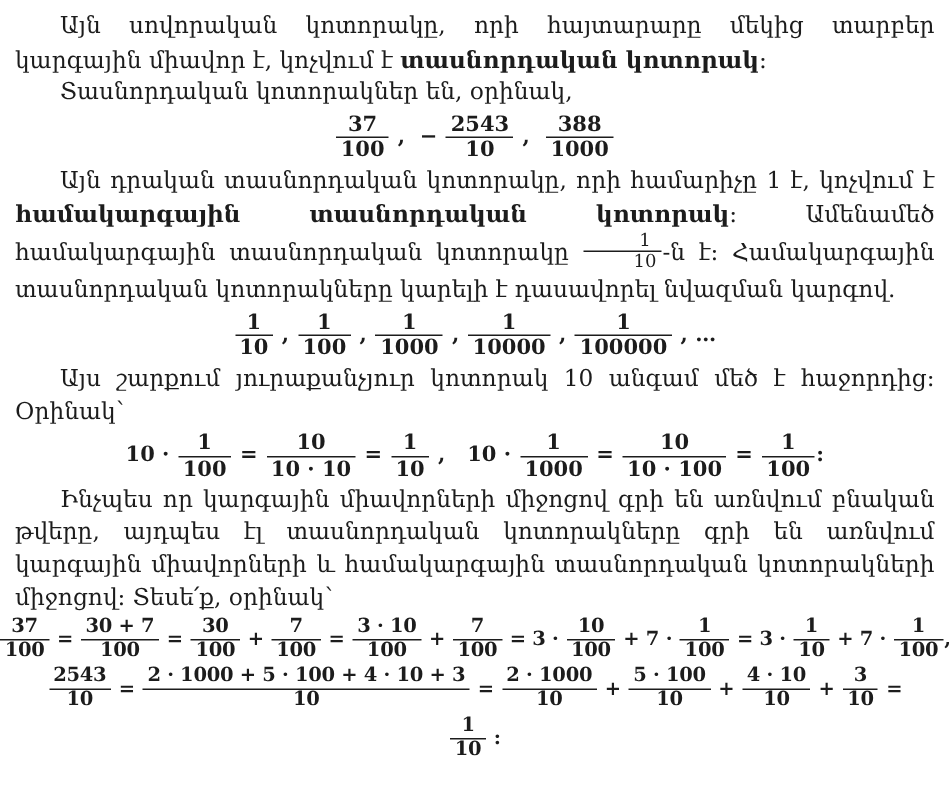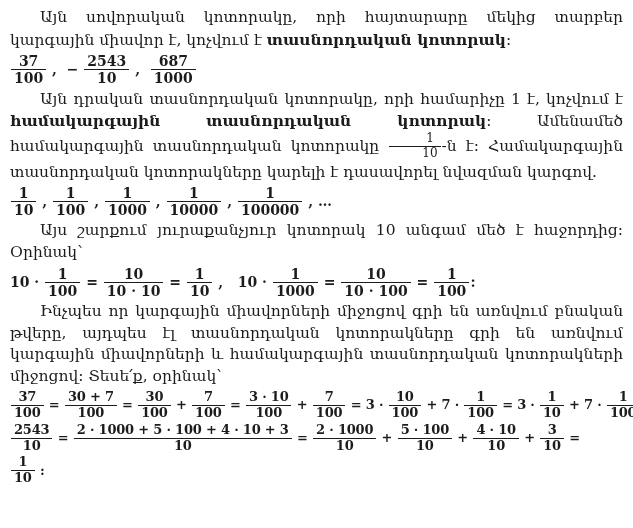--- a/index.html
+++ b/index.html
@@ -10,21 +10,21 @@
     color:#1c1c1c;
     font-family:"DejaVu Serif","DejaVu Sans",serif;
     font-size:15.5px;
     line-height:1.4;
     padding:7px 10px 0 10px;
     overflow:hidden;
     text-align:justify;
   }
   .para{margin:0;text-indent:30px;}
   .display{
-    display:flex;justify-content:space-between;align-items:center;
+    display:flex;justify-content:center;align-items:center;
     margin:2px 0;text-indent:0;white-space:nowrap;
   }
   .math{
     display:inline-flex;align-items:center;
     font-weight:bold;font-size:14px;white-space:pre;
   }
   .eq .math{font-size:13px;letter-spacing:-0.2px;}
   .mx{white-space:pre;}
   .frac{display:inline-block;text-align:center;margin:0 1px;}
   .fn{display:block;line-height:1.15;padding:0 3px;border-bottom:1.3px solid currentColor;}
@@ -37,23 +37,24 @@
   }
   b{font-weight:bold;}
 </style>
 </head>
 <body>
 
 <div class="page">
 
   <p class="para"><span>Այն սովորական կոտորակը, որի հայտարարը մեկից տարբեր կարգային միավոր է, կոչվում է </span><b>տասնորդական կոտորակ</b><span>:</span></p>
 
+  <p class="para"><span>Տասնորդական կոտորակներ են, օրինակ,</span></p>
 
   <div class="display">
-    <span class="math"><span class="frac"><span class="fn">37</span><span class="fd">100</span></span><span class="mx"> ,  − </span><span class="frac"><span class="fn">2543</span><span class="fd">10</span></span><span class="mx"> ,  </span><span class="frac"><span class="fn">687</span><span class="fd">1000</span></span></span>
+    <span class="math"><span class="frac"><span class="fn">37</span><span class="fd">100</span></span><span class="mx"> ,  − </span><span class="frac"><span class="fn">2543</span><span class="fd">10</span></span><span class="mx"> ,  </span><span class="frac"><span class="fn">388</span><span class="fd">1000</span></span></span>
   </div>
 
   <p class="para"><span>Այն դրական տասնորդական կոտորակը, որի համարիչը 1 է, կոչվում է </span><b>համակարգային տասնորդական կոտորակ</b><span>: Ամենամեծ համակարգային տասնորդական կոտորակը </span><span class="imath"><span class="frac"><span class="fn">1</span><span class="fd">10</span></span></span><span>-ն է: Համակարգային տասնորդական կոտորակները կարելի է դասավորել նվազման կարգով.</span></p>
 
   <div class="display">
     <span class="math"><span class="frac"><span class="fn">1</span><span class="fd">10</span></span><span class="mx"> , </span><span class="frac"><span class="fn">1</span><span class="fd">100</span></span><span class="mx"> , </span><span class="frac"><span class="fn">1</span><span class="fd">1000</span></span><span class="mx"> , </span><span class="frac"><span class="fn">1</span><span class="fd">10000</span></span><span class="mx"> , </span><span class="frac"><span class="fn">1</span><span class="fd">100000</span></span><span class="mx"> , …</span></span>
   </div>
 
   <p class="para"><span>Այս շարքում յուրաքանչյուր կոտորակ 10 անգամ մեծ է հաջորդից: Օրինակ՝</span></p>
 

